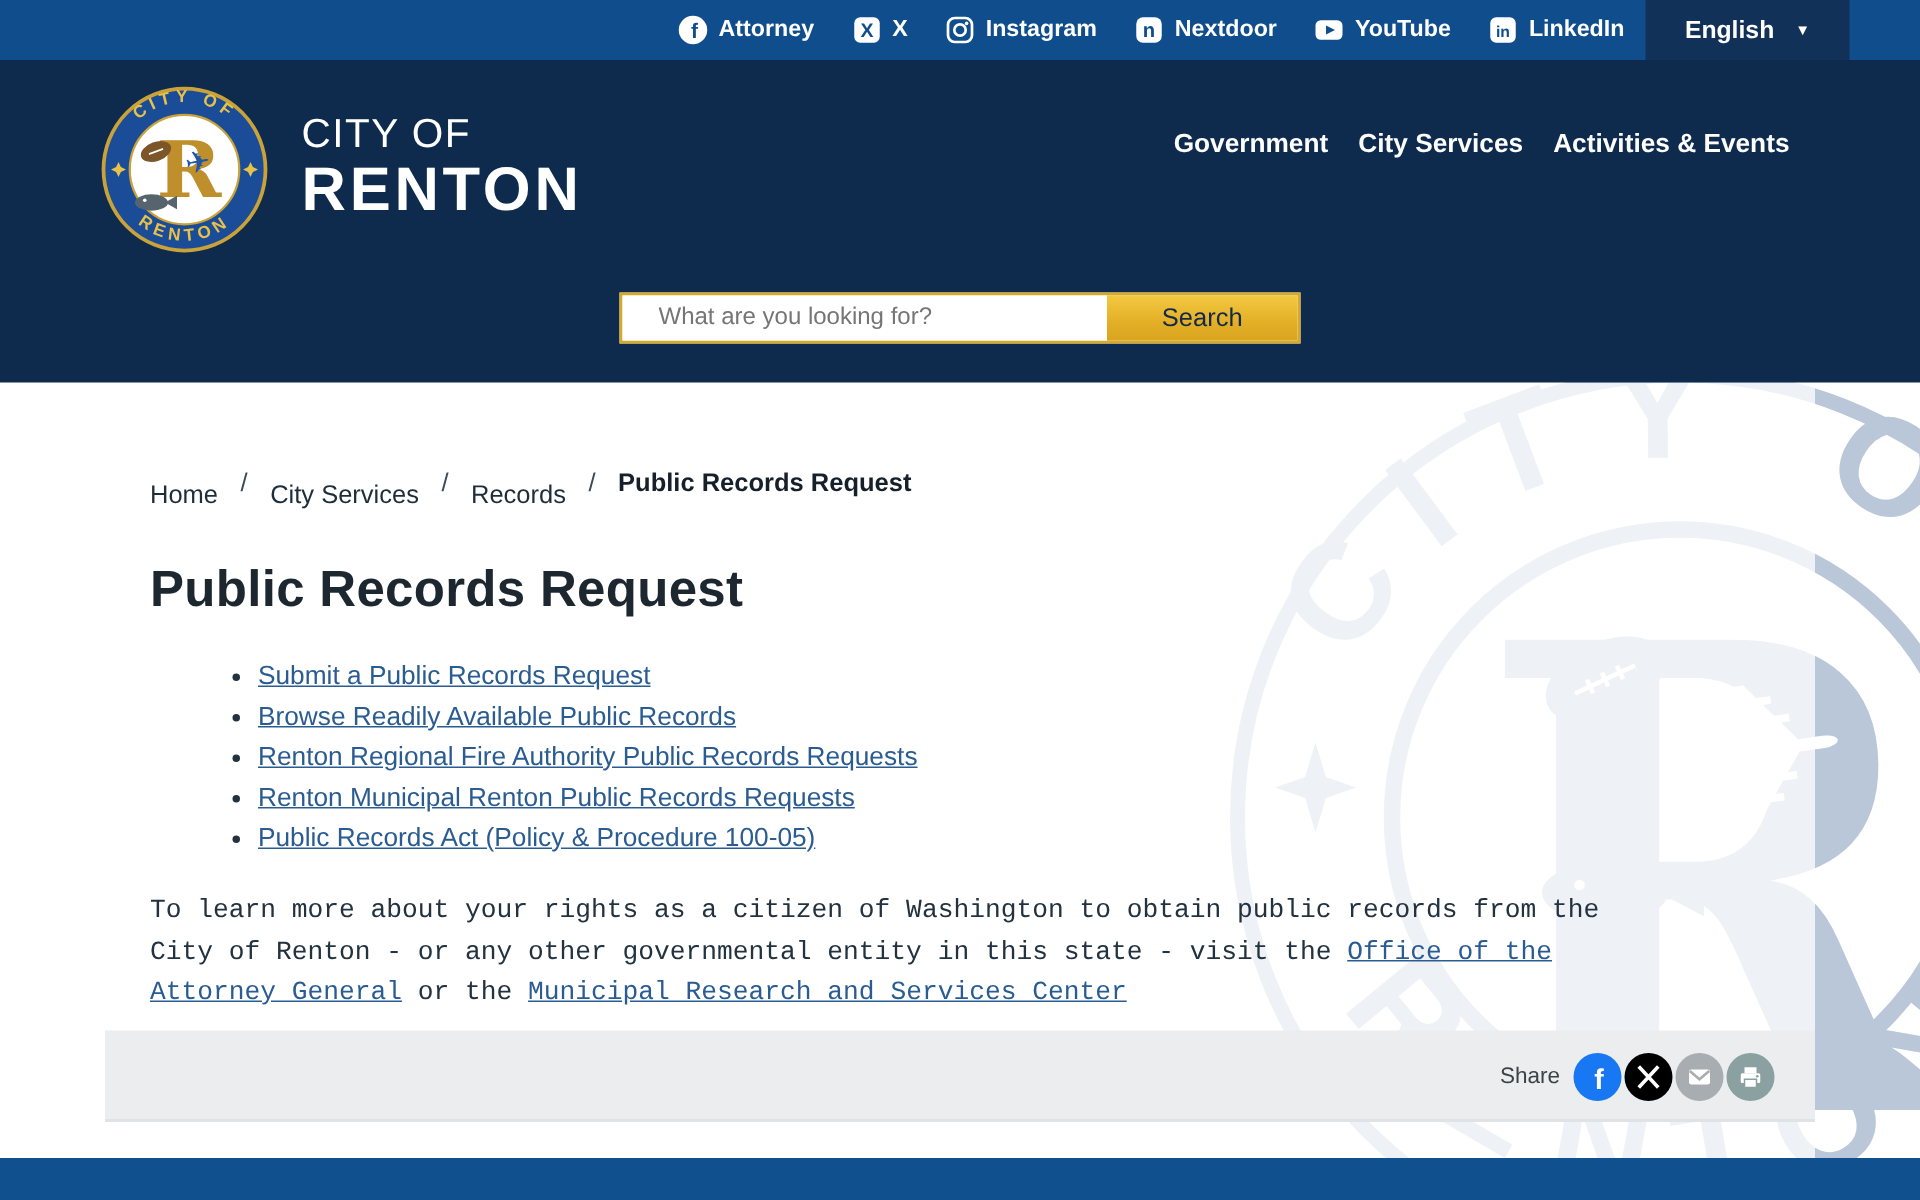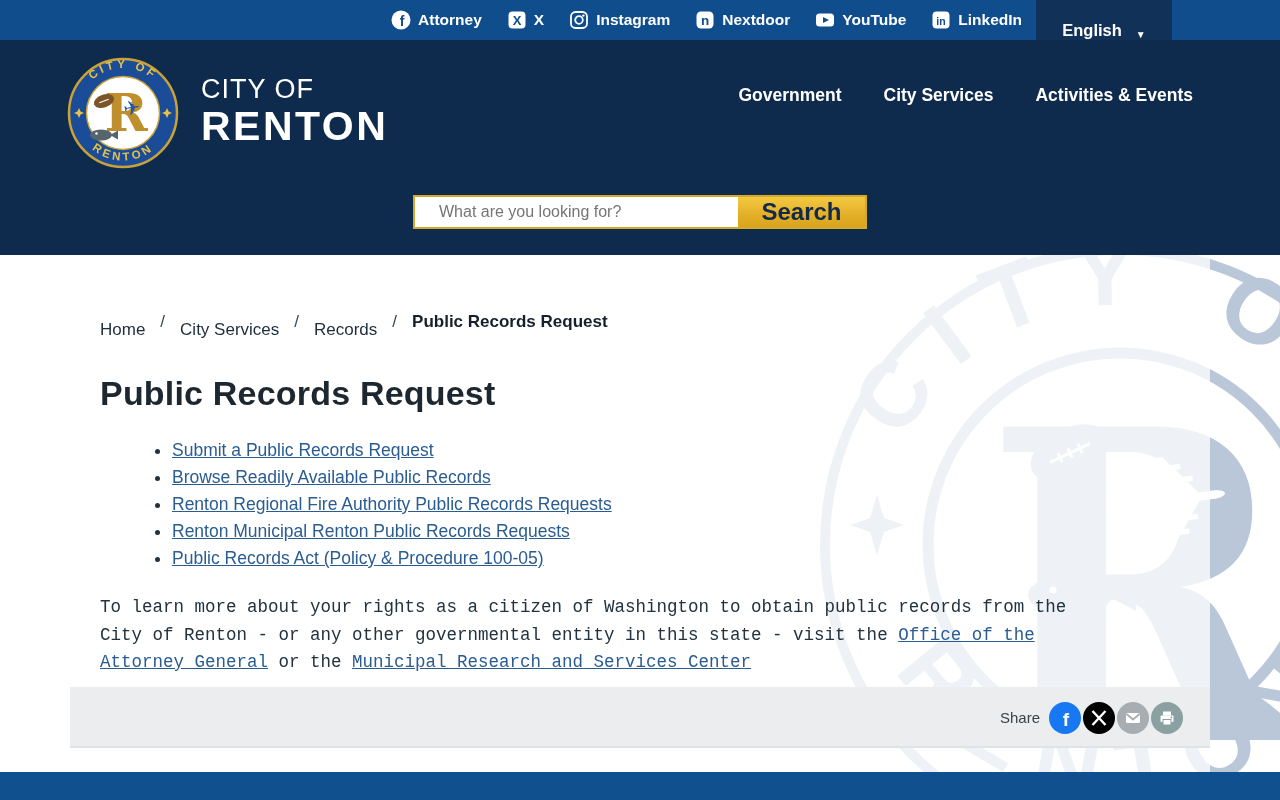--- a/index.html
+++ b/index.html
@@ -13,40 +13,40 @@
                 background:rgba(255,255,255,0.76); z-index:1; pointer-events:none; }
 
   
   .topbar { position:absolute; left:0; top:0; width:1280px; height:40px; background:#0f4d8d;
             display:flex; align-items:center; justify-content:flex-end; z-index:3; }
   .social { display:flex; align-items:center; gap:25px; margin-right:14px; }
   .social a { display:flex; align-items:center; gap:7px; color:#fff; text-decoration:none;
               font-size:15.5px; font-weight:700; cursor:pointer; }
   .social svg { display:block; }
   .lang { width:136px; height:40px; background:#123158; color:#fff; display:flex;
-          align-items:flex-end; justify-content:center; gap:14px; font-size:16.5px; font-weight:700;
-          margin-right:108px; cursor:pointer; }
+          align-items:center; justify-content:center; gap:14px; font-size:16.5px; font-weight:700;
+          margin-right:47px; cursor:pointer; }
   .lang .caret { font-size:10px; }
 
   
   .header { position:absolute; left:0; top:40px; width:1280px; height:215px; background:#0e2b4e; z-index:3; }
   .brand { position:absolute; left:67px; top:17px; display:flex; align-items:flex-start; gap:22px;
            text-decoration:none; cursor:pointer; }
   .brand-text { margin-top:17px; color:#fff; }
   .brand-top { display:block; font-size:27px; letter-spacing:1px; line-height:30px; font-weight:400; }
   .brand-name { display:block; font-size:41px; font-weight:700; letter-spacing:2.5px; line-height:44px; }
-  .mainnav { position:absolute; top:45px; right:87px; display:flex; gap:42px;justify-content:center; }
+  .mainnav { position:absolute; top:45px; right:87px; display:flex; gap:20px;justify-content:center; }
   .mainnav a { color:#fff; font-size:17.5px; font-weight:700; text-decoration:none; cursor:pointer; }
   .searchbar { position:absolute; left:413px; top:155px; width:454px; height:34px;
                display:flex; border:2px solid #d7a928; background:#fff; }
   .searchbar input { flex:1; border:none; outline:none; padding:0 0 0 24px; font-size:16px;
                      color:#333; font-family:"Liberation Sans", sans-serif; }
   .searchbar input::placeholder { color:#757575; }
   .searchbar button { width:127px; border:none; cursor:pointer; font-family:"Liberation Sans", sans-serif;
-                      font-size:24px; font-weight:700; color:#13294b;
+                      font-size:17px; font-weight:400; color:#13294b;
                       background:linear-gradient(180deg,#f2c942 0%, #e3af26 60%, #d9a51f 100%); }
 
   
   .main { position:absolute; left:100px; top:303px; width:985px; z-index:2; }
   .breadcrumb { font-size:17px; color:#1d2d3a; display:flex; align-items:center; gap:15px; }
   .breadcrumb a { color:#1d2d3a; text-decoration:none; cursor:pointer;margin-top:17px; }
   .breadcrumb .sep { color:#3a4a57; }
   .breadcrumb .current { font-weight:700; color:#16202a; }
   h1 { margin-top:34px; font-size:34px; font-weight:700; color:#1d2730; letter-spacing:0.2px; }
   .quicklinks { margin:24px 0 4px 0; padding-left:72px; list-style:disc; }

